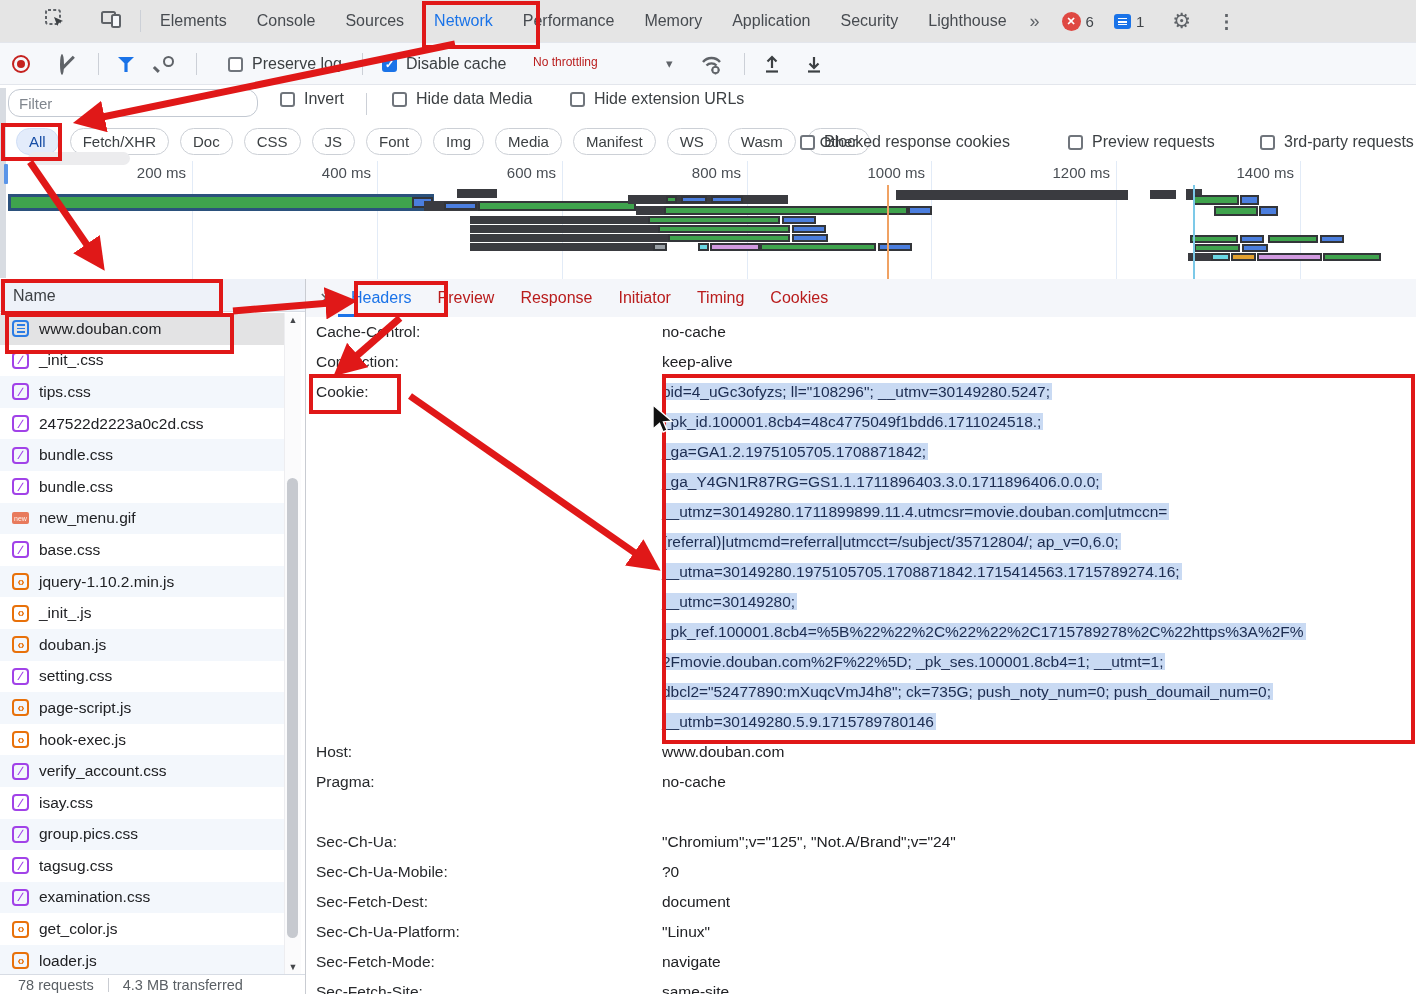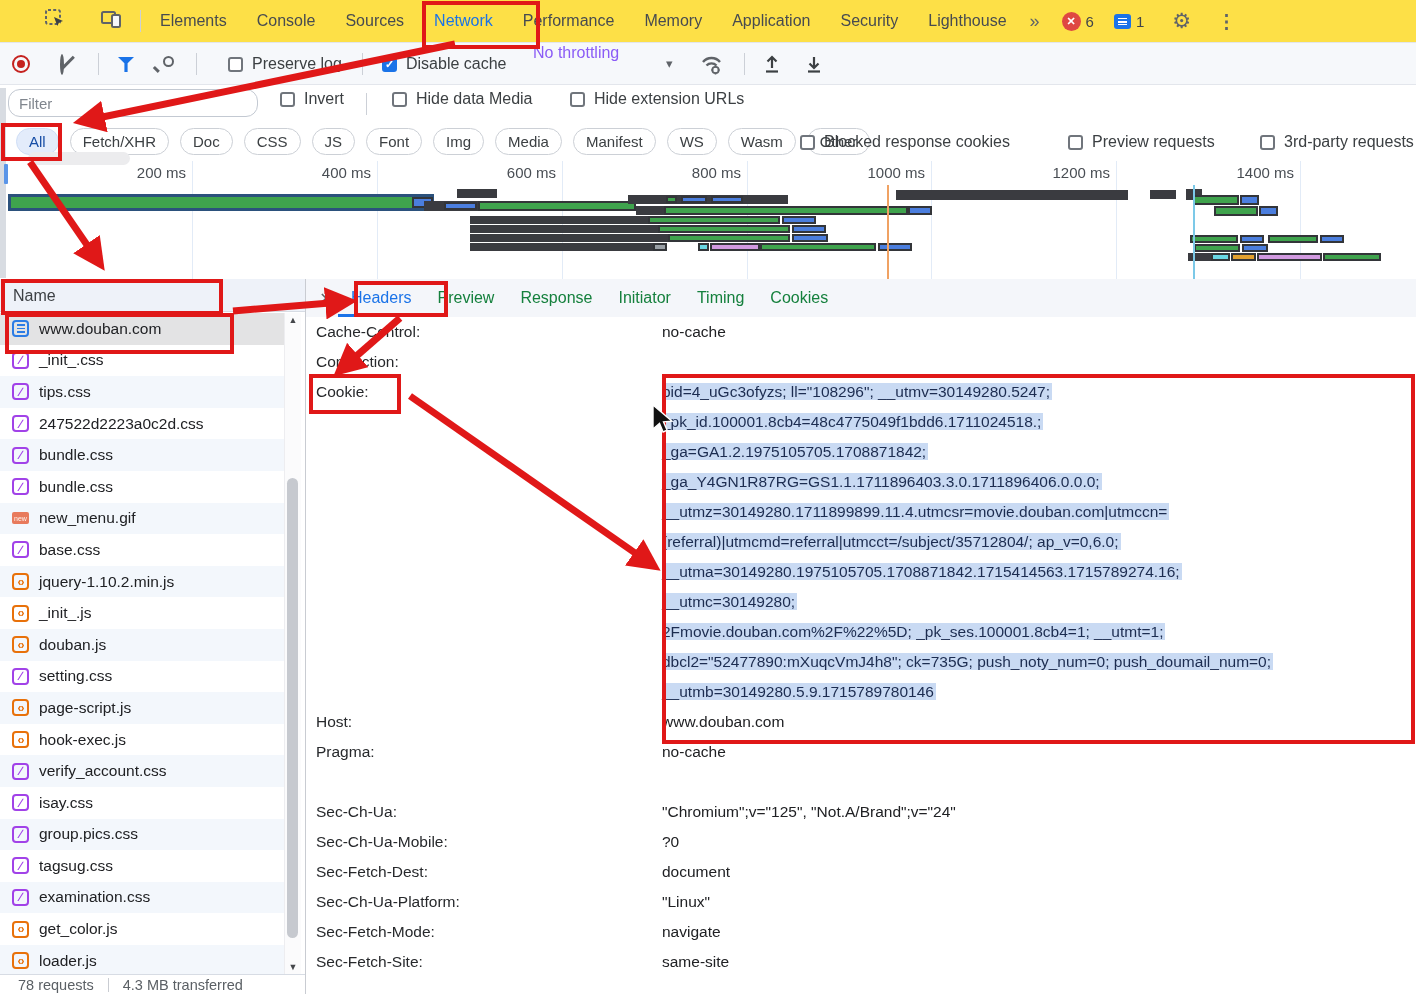--- a/index.html
+++ b/index.html
@@ -1,20 +1,20 @@
 <!DOCTYPE html>
 <html><head>
 <meta charset="utf-8">
 <style>
   html,body{margin:0;padding:0;background:#fff}
   .stage{position:relative;width:1416px;height:994px;overflow:hidden;background:#fff;
          font-family:"Liberation Sans",sans-serif;color:#202124}
   .abs{position:absolute}
   
-  .tb1{position:absolute;left:0;top:0;width:1416px;height:42px;background:#fde047;
+  .tb1{position:absolute;left:0;top:0;width:1416px;height:42px;background:#e5e5e5;
        border-bottom:1px solid #e3e6ec;display:flex;align-items:center}
   .tb2{position:absolute;left:0;top:43px;width:1416px;height:41px;background:#f6f8fb;
        border-bottom:1px solid #e3e6ec}
   .vsep{width:1px;height:22px;background:#ccd0d7;flex:none}
   .tab{padding:0 15px;font-size:16px;color:#474b50;line-height:42px;white-space:nowrap}
   .tab.sel{color:#1a73e8}
   .glyph{color:#5f6368}
   .errbadge{width:19px;height:19px;border-radius:50%;background:#df4842;color:#fff;
             display:flex;align-items:center;justify-content:center;font-size:11px;font-weight:bold}
   .msgbadge{width:17px;height:15px;border-radius:3px;background:#1a73e8;display:flex;align-items:center;justify-content:center}
@@ -68,21 +68,21 @@
           display:flex;align-items:center;justify-content:center;flex:none}
   .lsb{position:absolute;left:284px;top:34px;width:16px;height:661px;background:#fbfbfc;border-left:1px solid #ededf0}
   .lsb .thumb{position:absolute;left:2px;top:165px;width:11px;height:460px;background:#c6c9cf;border-radius:6px}
   .lsb .arr{position:absolute;left:0;width:16px;text-align:center;font-size:9px;color:#45474b}
   .lpfoot{position:absolute;left:0;top:695px;width:305px;height:20px;border-top:1px solid #d7dce4;background:#fff;
           display:flex;align-items:center;gap:14px;font-size:14.5px;color:#5b6065;padding-left:18px;box-sizing:border-box;white-space:nowrap;overflow:hidden}
   .pdiv{position:absolute;left:305px;top:279px;width:1px;height:715px;background:#c9ccd2}
   
   .rtabs{position:absolute;left:306px;top:279px;width:1110px;height:38px;background:#f4f6fa;border-bottom:1px solid #e3e6ec;
          display:flex;align-items:center}
-  .rtab{padding:0 13px;font-size:16px;color:#15803d;height:38px;line-height:38px;box-sizing:border-box}
+  .rtab{padding:0 13px;font-size:16px;color:#b91c1c;height:38px;line-height:38px;box-sizing:border-box}
   .rtab.sel{color:#1a73e8;border-bottom:3px solid #1a73e8}
   .closex{margin-left:8px;font-size:16px;color:#5f6368;width:24px;text-align:center}
   .hrows{position:absolute;left:306px;top:317px;width:1110px;height:677px;background:#fff;overflow:hidden}
   .hrow{display:flex;align-items:flex-start;min-height:30px;font-size:15.5px}
   .hkey{width:356px;flex:none;padding-left:10px;box-sizing:border-box;line-height:30px;color:#27292c}
   .hval{flex:1;line-height:30px;color:#202124;white-space:nowrap}
   .ckline{height:30px;line-height:30px;white-space:nowrap}
   .ckline span{background:#c9daf3;color:#1c2c50;padding-right:2px}
   
   .edgestrip{position:absolute;left:0;top:88px;width:6px;height:190px;background:#d8dce2}
@@ -146,21 +146,21 @@
     <span class="abs vsep" style="left:196px;top:10px"></span>
     <span class="abs cb" style="left:228px;top:12px">
       <span class="bx"></span>
         <span>Preserve log</span>
     </span>
     <span class="abs vsep" style="left:362px;top:10px"></span>
     <span class="abs cb on" style="left:382px;top:12px">
       <span class="bx">✓</span>
         <span>Disable cache</span>
     </span>
-    <span class="abs" style="left:533px;top:1px;font-size:16px;color:#8b5cf6">No throttling</span>
+    <span class="abs" style="left:533px;top:12px;font-size:12px;color:#b91c1c">No throttling</span>
     <span class="abs glyph" style="left:666px;top:13px;font-size:13px">▾</span>
     <span class="abs" style="left:700px;top:10px">
       <svg width="26" height="23" viewBox="0 0 26 23">
           <path d="M3 9 a11 11 0 0 1 17 0" fill="none" stroke="#5f6368" stroke-width="2.4"></path>
           <path d="M6.5 12.5 a7 7 0 0 1 10 0" fill="none" stroke="#5f6368" stroke-width="2.4"></path>
           <circle cx="15.5" cy="17" r="3.2" fill="none" stroke="#5f6368" stroke-width="1.8"></circle>
           <path d="M15.5 12.6 v2 M15.5 19.4 v2 M11.3 17 h2 M17.7 17 h2" stroke="#5f6368" stroke-width="1.6"></path>
         </svg>
     </span>
     <span class="abs vsep" style="left:744px;top:10px"></span>
@@ -393,32 +393,34 @@
         <div class="rtab">Cookies</div>
       </div>
   </div>
   <div class="hrows" id="hrows">
       <div class="hrow">
         <div class="hkey">Cache-Control:</div>
         <div class="hval">no-cache</div>
       </div>
       <div class="hrow">
         <div class="hkey">Connection:</div>
+        <div class="hval">keep-alive</div>
       </div>
       <div class="hrow">
         <div class="hkey">Cookie:</div>
         <div class="hval">
           <div class="ckline"><span>bid=4_uGc3ofyzs; ll="108296"; __utmv=30149280.5247;</span></div>
           <div class="ckline"><span>_pk_id.100001.8cb4=48c4775049f1bdd6.1711024518.;</span></div>
           <div class="ckline"><span>_ga=GA1.2.1975105705.1708871842;</span></div>
           <div class="ckline"><span>_ga_Y4GN1R87RG=GS1.1.1711896403.3.0.1711896406.0.0.0;</span></div>
           <div class="ckline"><span>__utmz=30149280.1711899899.11.4.utmcsr=movie.douban.com|utmccn=</span></div>
           <div class="ckline"><span>(referral)|utmcmd=referral|utmcct=/subject/35712804/; ap_v=0,6.0;</span></div>
           <div class="ckline"><span>__utma=30149280.1975105705.1708871842.1715414563.1715789274.16;</span></div>
           <div class="ckline"><span>__utmc=30149280;</span></div>
+          <div class="ckline"><span>_pk_ref.100001.8cb4=%5B%22%22%2C%22%22%2C1715789278%2C%22https%3A%2F%</span></div>
           <div class="ckline"><span>2Fmovie.douban.com%2F%22%5D; _pk_ses.100001.8cb4=1; __utmt=1;</span></div>
           <div class="ckline"><span>dbcl2="52477890:mXuqcVmJ4h8"; ck=735G; push_noty_num=0; push_doumail_num=0;</span></div>
           <div class="ckline"><span>__utmb=30149280.5.9.1715789780146</span></div>
         </div>
       </div>
       <div class="hrow">
         <div class="hkey">Host:</div>
         <div class="hval">www.douban.com</div>
       </div>
       <div class="hrow">

